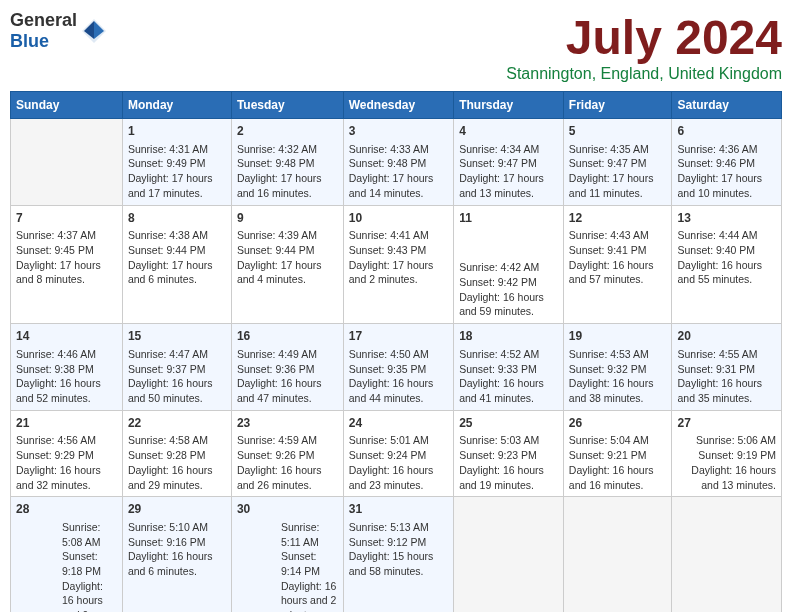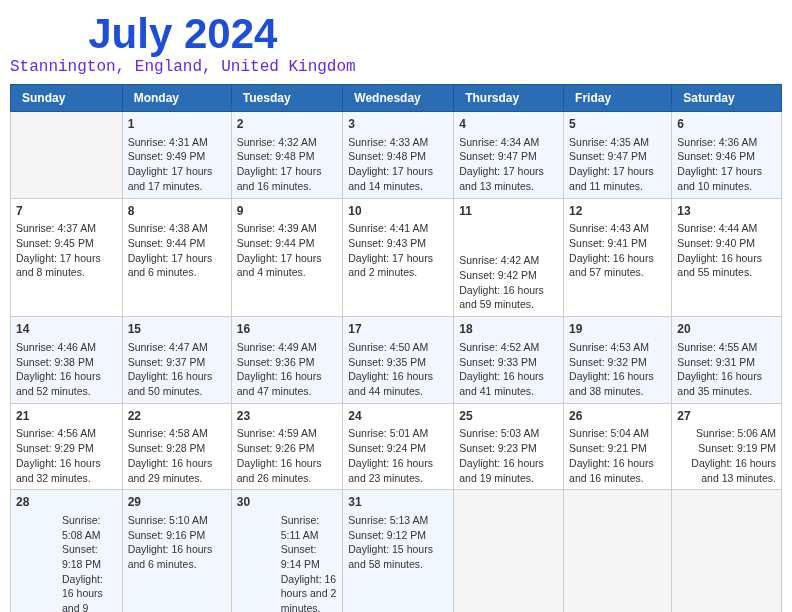--- a/index.html
+++ b/index.html
@@ -32,40 +32,38 @@
     }
     .logo-icon {
       width: 28px;
       height: 28px;
       margin-left: 3px;
     }
     .title-block {
       text-align: right;
     }
     .month-title {
-      font-size: 42px;
-      font-weight: bold;
-      color: #1d4ed8;
-      text-align: center;
+      font-size: 48px;
+      font-weight: bold;
+      color: #7f1d1d;
     }
     .location-title {
       font-size: 16px;
-      color: #6d28d9;
-      font-family: Liberation Mono, monospace;
+      color: #15803d;
     }
     table {
       width: 100%;
       border-collapse: collapse;
       font-size: 11px;
     }
     thead tr th {
       background-color: #2a6db5;
       color: #fff;
       text-align: left;
-      padding: 6px 11px;
+      padding: 6px 5px;
       font-size: 12px;
       font-weight: bold;
       border: 1px solid #1a5a9a;
     }
     tbody tr td {
       border: 1px solid #ccc;
       vertical-align: top;
       padding: 4px 5px;
       height: 80px;
       width: 113px;
@@ -92,20 +90,31 @@
       margin-bottom: 2px;
     }
     .day-info {
       color: #333;
     }
   </style>
 </head>
 <body>
 
 <div class="header">
+  <div class="logo">
+    <div>
+      <span class="logo-text-general">General</span><br>
+      <span class="logo-text-blue">Blue</span>
+    </div>
+    <svg class="logo-icon" viewBox="0 0 28 28">
+      <polygon points="14,2 26,14 14,26 2,14" fill="#2a6db5" opacity="0.15"></polygon>
+      <polygon points="14,4 24,14 14,22" fill="#2a6db5"></polygon>
+      <polygon points="4,14 14,22 14,4" fill="#1a4a8a"></polygon>
+    </svg>
+  </div>
   <div class="title-block">
     <div class="month-title">July 2024</div>
     <div class="location-title">Stannington, England, United Kingdom</div>
   </div>
 </div>
 
 <table>
   <thead>
     <tr>
     <th>Sunday</th>

